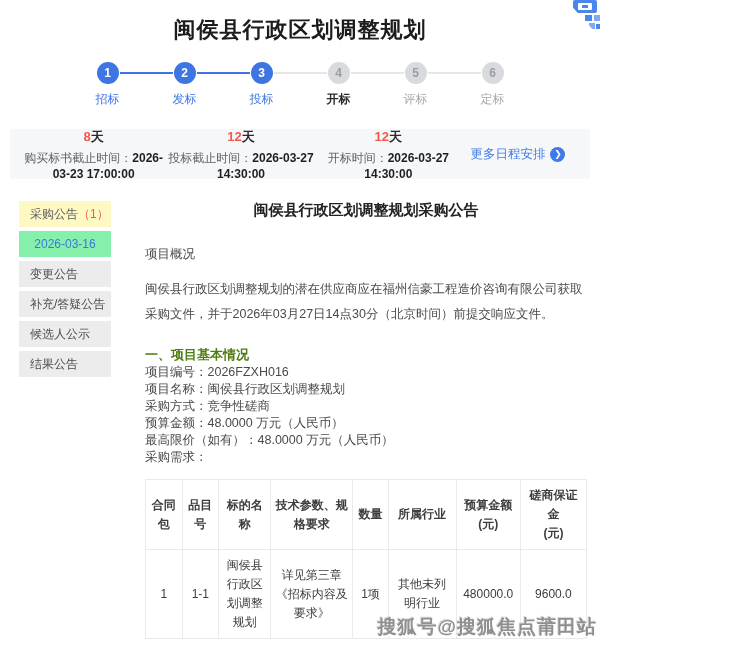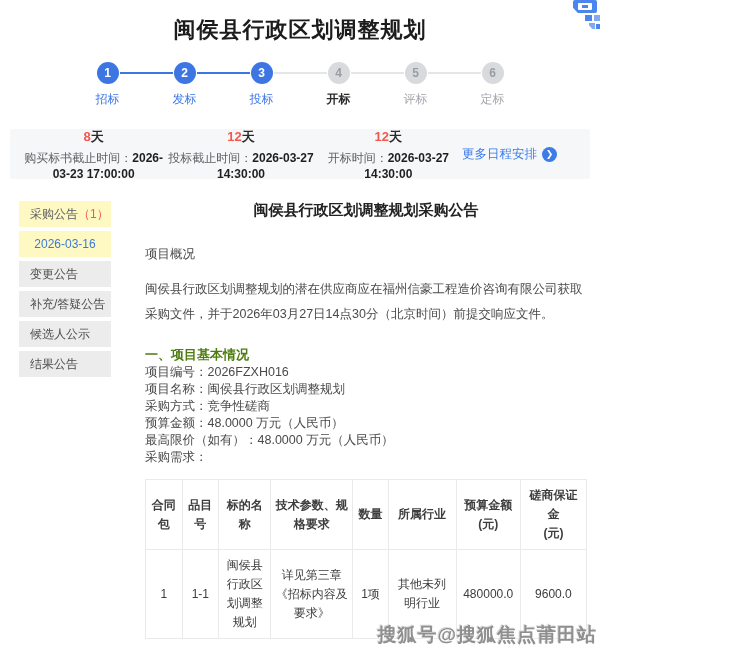--- a/index.html
+++ b/index.html
@@ -28,55 +28,55 @@
   
   .schedule-bar { margin:21px 10px 0; height:50px; background:#f6f7f8; border-radius:2px;
     display:flex; align-items:center; padding:0 16px 0 10px; }
   .sch-col { flex:1; text-align:center; }
   .sch-days { font-size:13px; font-weight:bold; color:#2b2b2b; }
   .sch-days .num { color:#f4574c; }
   .sch-line { font-size:12px; margin-top:4px; }
   .sch-line .lbl { color:#5c5f63; }
   .sch-line .val { color:#1f1f1f; font-weight:bold; }
   .more-link { width:112px; text-align:right; color:#3d7ce8; font-size:12.5px;
-    display:flex; align-items:center; justify-content:flex-start; cursor:pointer; }
+    display:flex; align-items:center; justify-content:center; cursor:pointer; }
   .more-link .arrow { display:inline-block; width:15px; height:15px; border-radius:50%;
     background:#3d7ce8; color:#fff; font-size:9px; line-height:15px; text-align:center;
     margin-left:5px; font-weight:bold; }
 
   
   .content { display:flex; margin-top:15px; padding-left:19px; padding-right:13px; }
   .sidebar { width:92px; margin-right:34px; flex:none; padding-top:7px; }
   .side-item { height:26px; line-height:26px; font-size:12px; margin-bottom:4px;
     padding-left:11px; color:#4c4c4c; background:#ececec; cursor:pointer;
     white-space:nowrap; overflow:hidden; }
   .side-item.active { background:#fef9c3; color:#5a5d61; }
   .side-item.active .count { color:#f4574c; }
-  .side-item.date { background:#fef9c3; color:#3b7ad7; text-align:center; padding-left:0;
+  .side-item.date { background:#86efac; color:#3b7ad7; text-align:center; padding-left:0;
     position:relative; }
 
   .main { flex:1; min-width:0; }
   .ann-title { text-align:center; font-size:15px; font-weight:bold; color:#222;
     margin-top:7px; }
   .para { font-size:12.5px; color:#4a4a4a; line-height:25px; }
   .mt22 { margin-top:22px; }
   .mt12 { margin-top:10px; }
   .sec-heading { font-size:13px; font-weight:bold; color:#4d7c0f; margin-top:19px; }
   .field { font-size:12.5px; color:#4a4a4a; margin-top:0; }
 
   table.req { width:100%; border-collapse:collapse; margin-top:13px; table-layout:fixed; }
   table.req th, table.req td { border:1px solid #eaeaea; text-align:center;
     font-size:12px; color:#3d3d3d; padding:6px 4px; line-height:19px; }
   table.req th { font-weight:bold; height:47px; white-space:pre-line; }
   table.req td { height:63px; }
   col.c1{width:7.3%} col.c2{width:7.3%} col.c3{width:10.4%} col.c4{width:16.4%}
   col.c5{width:7%} col.c6{width:13.6%} col.c7{width:12.8%} col.c8{width:13.2%}
 
   
-  .watermark { position:absolute; right:3px; bottom:4px; font-size:19px; font-weight:bold;
+  .watermark { position:absolute; right:3px; bottom:12px; font-size:19px; font-weight:bold;
     color:#8f8f8f; letter-spacing:1px;
     text-shadow:1px 1px 0 #ffffff, -1px -1px 0 #d9d9d9; }
   .qr-corner { position:absolute; top:0; right:0; width:42px; height:32px; cursor:pointer; }
 </style>
 </head>
 <body>
 
 <div class="page">
 
   <svg class="qr-corner" viewBox="0 0 42 32">

